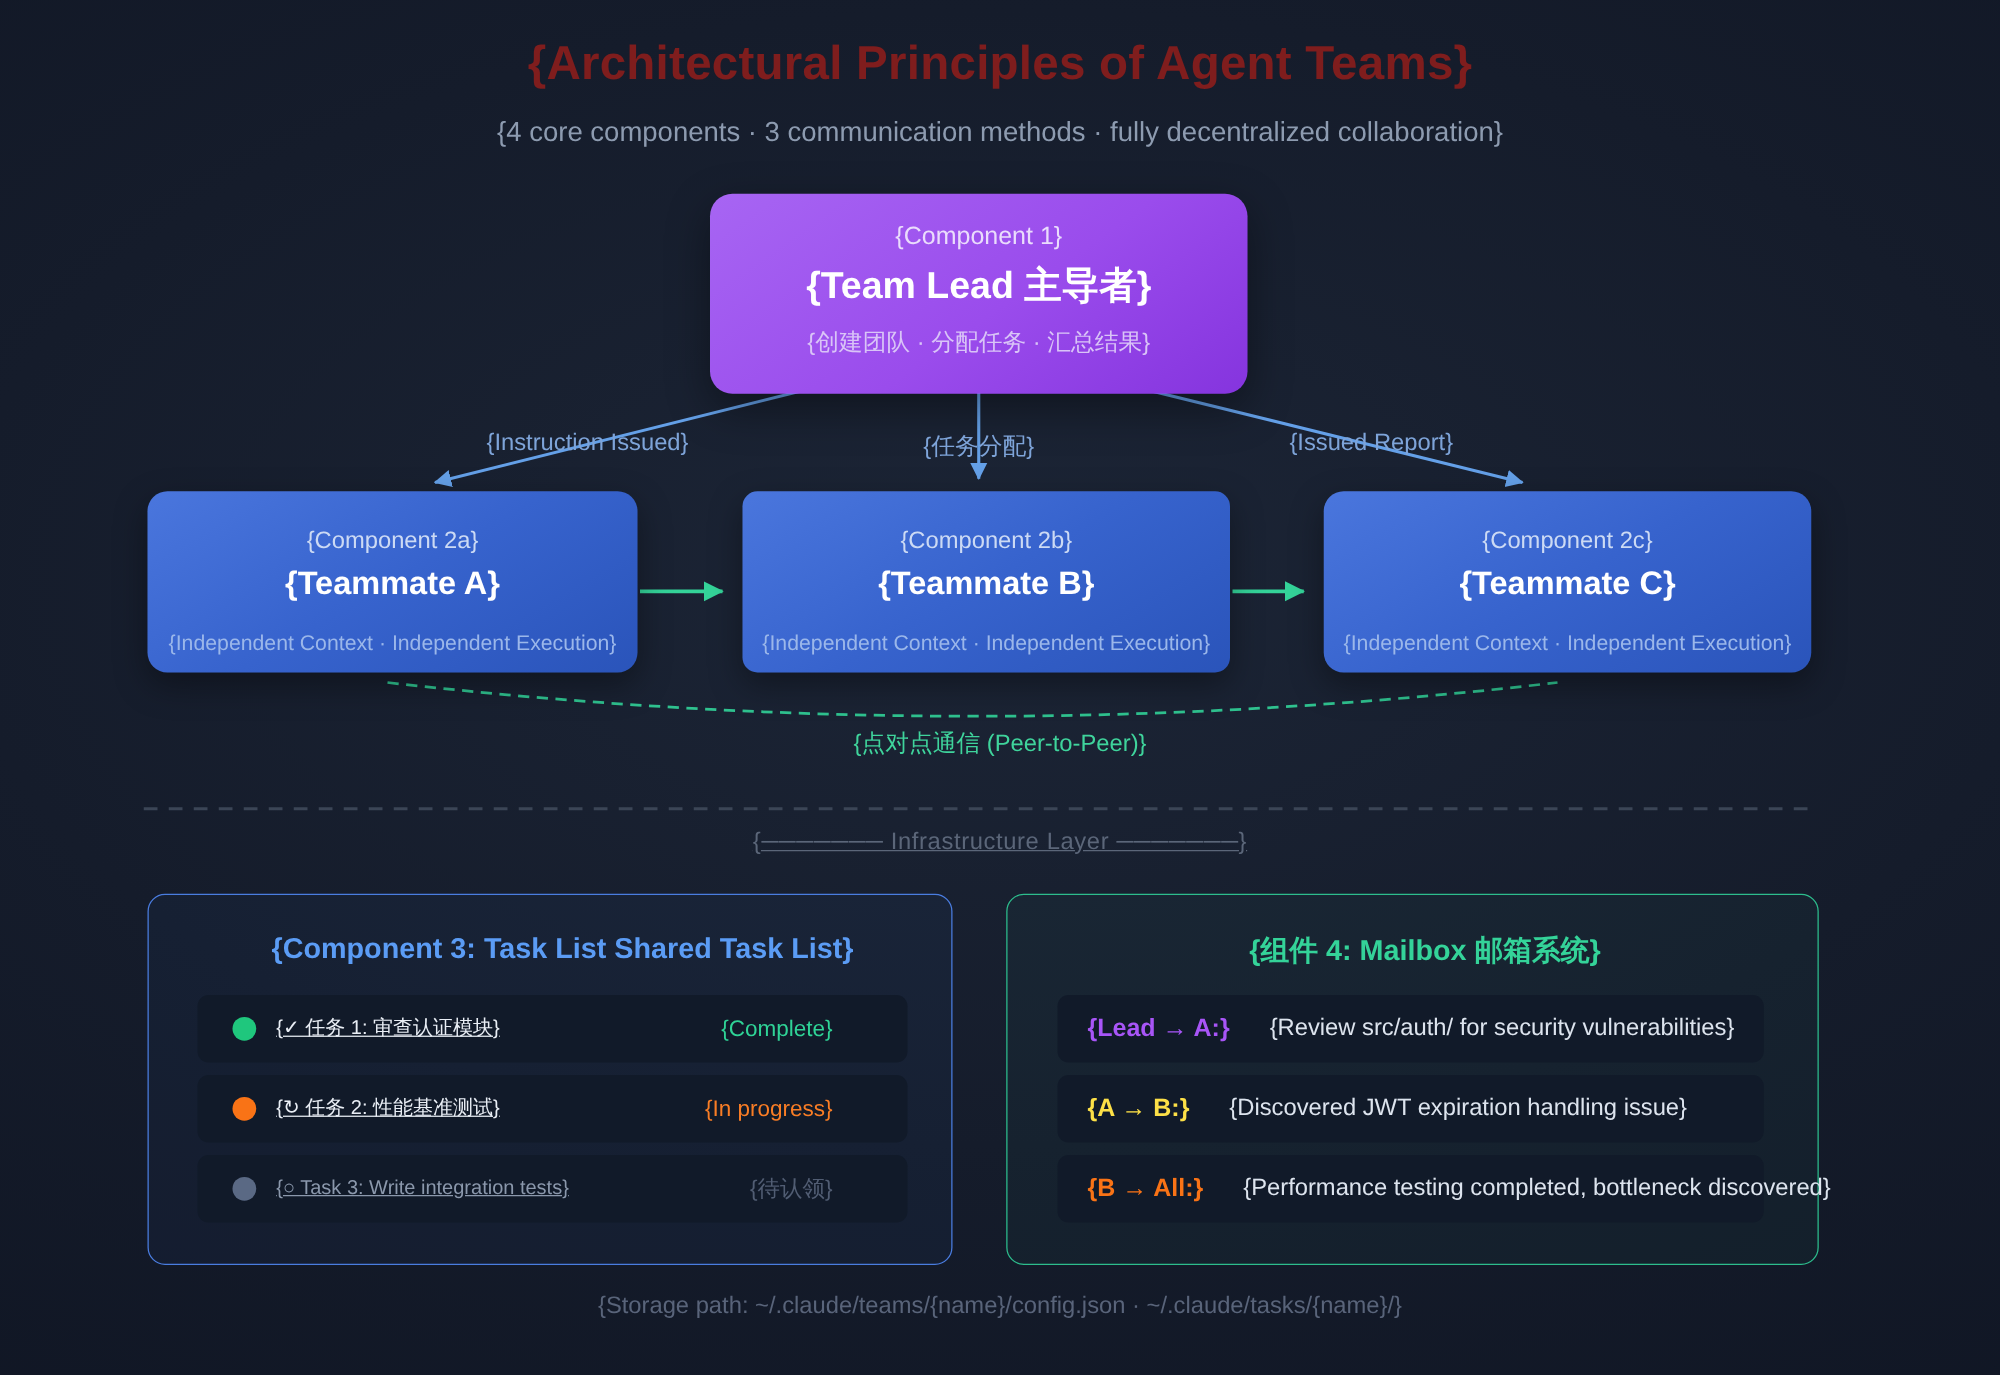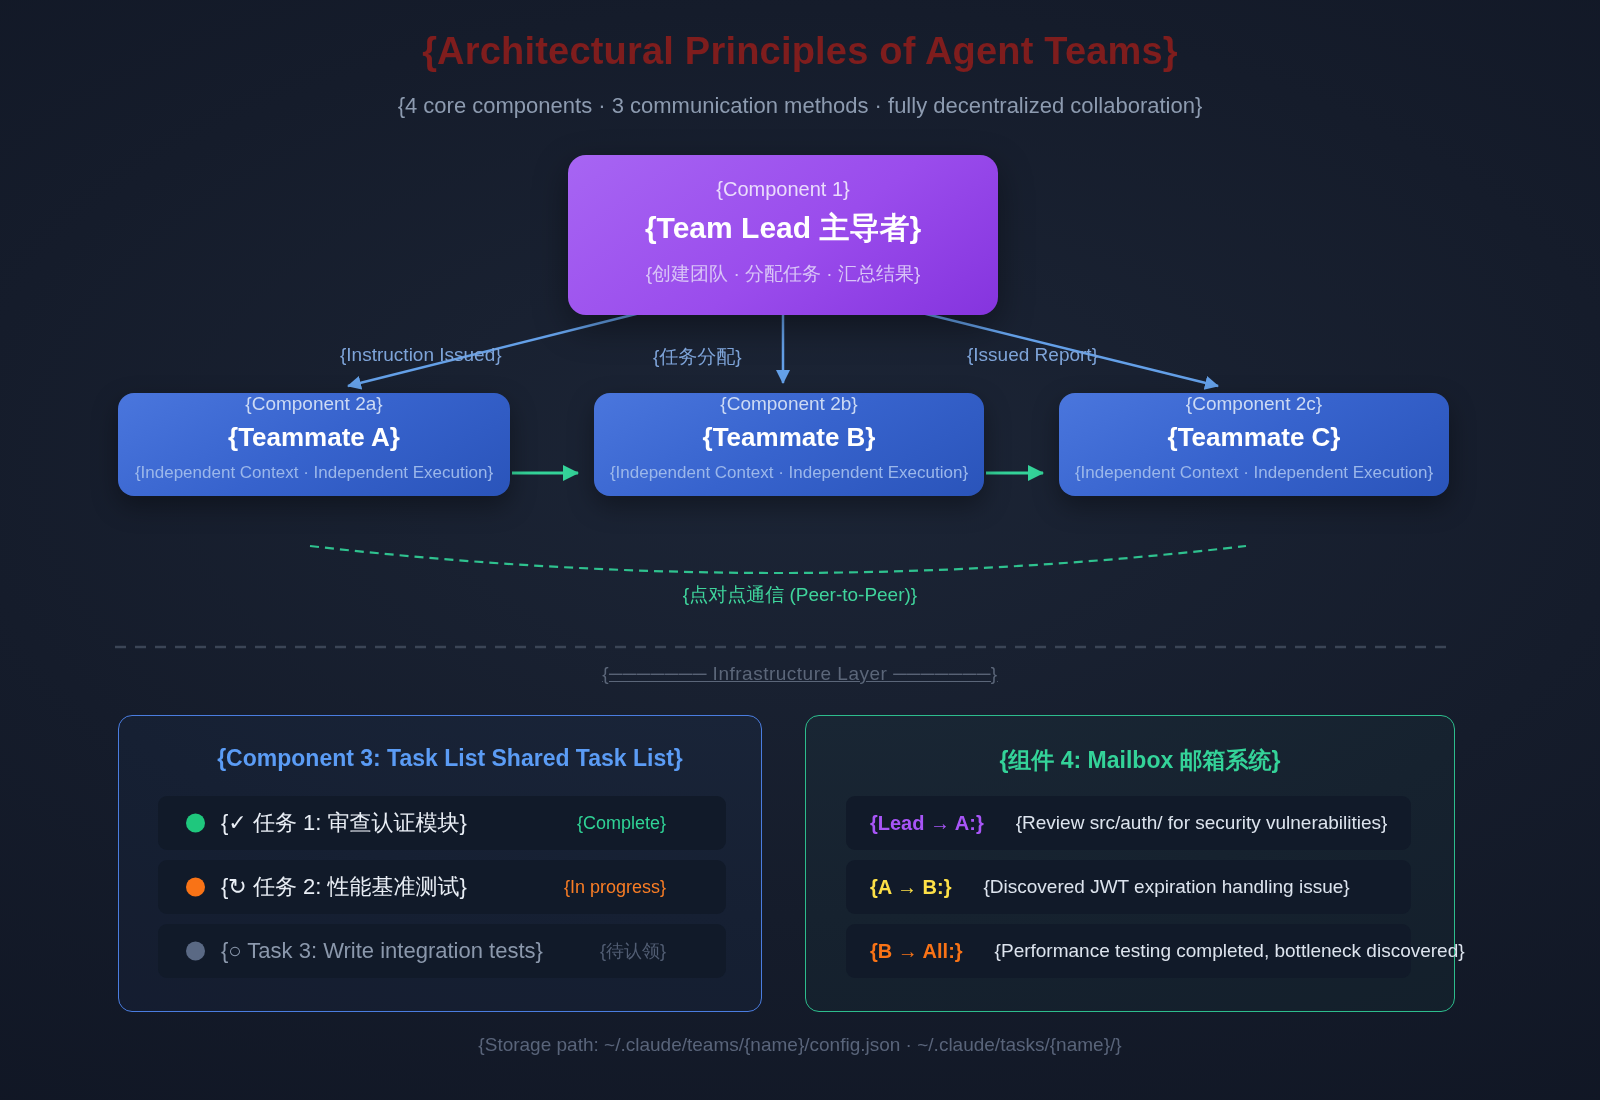--- a/index.html
+++ b/index.html
@@ -25,33 +25,33 @@
     left:568px; top:155px; width:430px; height:160px;
     background:linear-gradient(145deg,#a765f3 0%,#9a4cec 55%,#8534de 100%);
     border-radius:18px; text-align:center; padding-top:23px; z-index:2;
     box-shadow:0 12px 34px rgba(0,0,0,.38);
   }
   .lead-component { font-size:20px; color:#eadcfc; }
   .lead-name { font-size:30px; font-weight:bold; color:#ffffff; margin-top:7px; }
   .lead-desc { font-size:19px; color:#d9c4f7; margin-top:12px; }
 
   
-  .edge-label { top:344px; width:260px; text-align:left; font-size:19px; color:#7ea4d9; z-index:2; }
+  .edge-label { top:344px; width:260px; text-align:center; font-size:19px; color:#7ea4d9; z-index:2; }
   .edge-left { left:340px; }
   .edge-mid { left:653px; }
   .edge-right { left:967px; }
 
   
   .tm-box {
-    top:393px; width:392px; height:103px;
+    top:393px; width:392px; height:145px;
     background:linear-gradient(150deg,#4a76dd 0%,#3763cd 50%,#2a54ba 100%);
-    border-radius:16px; text-align:center; z-index:2;
+    border-radius:16px; text-align:center; padding-top:29px; z-index:2;
     box-shadow:0 10px 26px rgba(0,0,0,.35);
   }
-  .tm-a { left:118px; } .tm-b { left:594px; width:390px; } .tm-c { left:1059px; width:390px; }
+  .tm-a { left:118px; } .tm-b { left:594px; width:390px;border-radius:12px; } .tm-c { left:1059px; width:390px; }
   .tm-component { font-size:19px; color:#ccdaf4; }
   .tm-name { font-size:26px; font-weight:bold; color:#ffffff; margin-top:7px; }
   .tm-desc {
     position:absolute; bottom:13px; left:50%; transform:translateX(-50%);
     white-space:nowrap; font-size:17px; color:#9bb7ea;
   }
 
   
   .peer-label { top:582px; font-size:19px; color:#3fd49c; z-index:2; }
   .infra-label { top:663px; font-size:19px; color:#5b6679; z-index:2; letter-spacing:.5px;text-decoration:underline; }
@@ -64,21 +64,21 @@
   .task-panel .panel-title { color:#5b9cf5; }
   .mail-panel .panel-title { color:#34d399; }
 
   .row {
     position:absolute; left:39px; width:568px; height:54px;
     background:#111a29; border-radius:9px;
   }
   .row-1 { top:80px; } .row-2 { top:144px; } .row-3 { top:208px; }
 
   .task-dot { position:absolute; left:28px; top:50%; transform:translateY(-50%); width:19px; height:19px; border-radius:50%; }
-  .task-text { position:absolute; left:63px; top:50%; transform:translateY(-50%); white-space:nowrap; font-size:22px; }
+  .task-text { position:absolute; left:63px; top:50%; transform:translateY(-50%); white-space:nowrap; font-size:16px;text-decoration:underline; }
   .task-status { position:absolute; right:60px; top:50%; transform:translateY(-50%); white-space:nowrap; font-size:18px; }
 
   .mail-row {
     position:absolute; left:40px; width:565px; height:54px;
     background:#111a29; border-radius:9px;
     display:flex; align-items:center; padding-left:24px; gap:32px;
     white-space:nowrap; overflow:visible;
   }
   .mail-sender { font-size:20px; font-weight:600; flex:0 0 auto; }
   .mail-message { font-size:19px; color:#dde4ee; flex:0 0 auto; }

